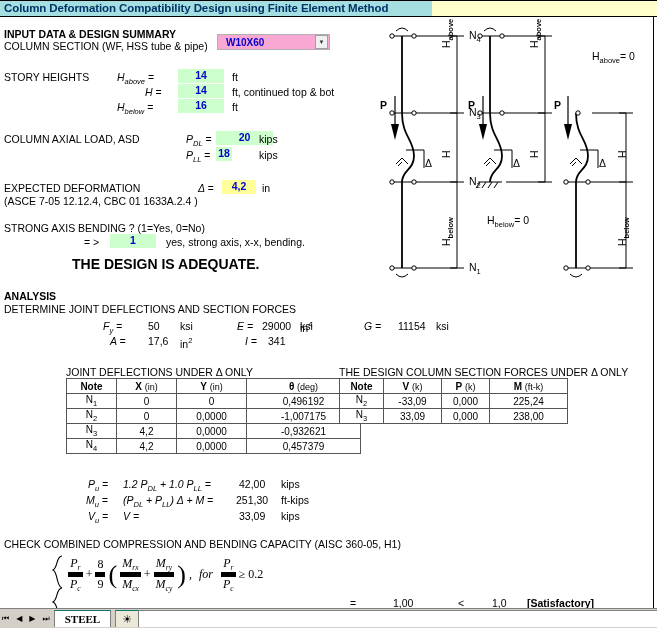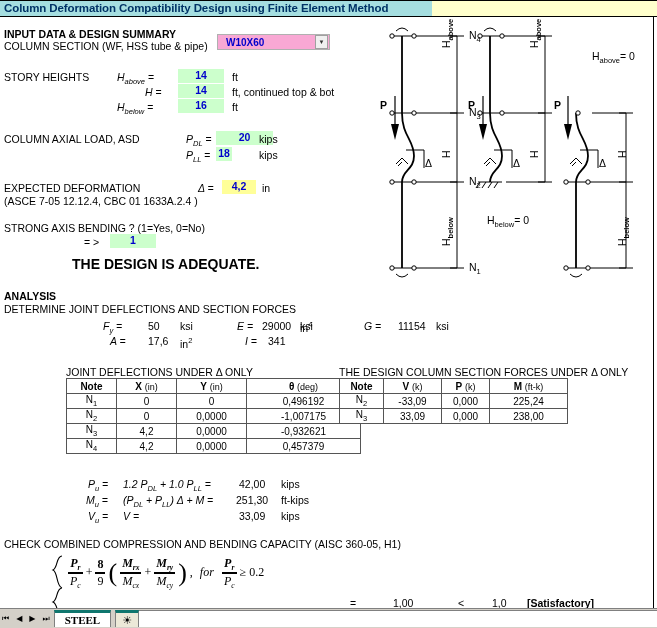--- a/index.html
+++ b/index.html
@@ -108,42 +108,42 @@
     width: 267px; height: 265px;
   }
   #diagram svg { display: block; }
 
   
   #formula-block {
     position: absolute; left: 48px; top: 552px;
     width: 250px; height: 60px;
   }
   .frac { display: inline-block; text-align: center; vertical-align: middle; }
-  .frac .num { display: block; border-bottom: 2px solid #000000; padding: 0 2px; font-weight: bold; }
+  .frac .num { display: block; border-bottom: 5px solid #000000; padding: 0 2px; }
   .frac .den { display: block; padding: 0 2px; }
 
   
   #sheet-bar {
     position: absolute; left: 0; bottom: 0;
     width: 657px; height: 20px;
     background: #d4d0c8;
     border-top: 1px solid #808080;
     display: flex; align-items: center;
   }
   #nav-btns { display: flex; align-items: center; padding-left: 2px; gap: 7px; }
   #nav-btns span { font-size: 8px; color: #000; }
   .sheet-tab {
     margin-left: 4px;
     padding: 1px 10px 2px 10px;
     background: #ffffff;
     font-size: 11px; font-weight: bold;
     font-family: "Liberation Serif", serif;
     border-left: 1px solid #808080;
     border-right: 1px solid #808080;
-    border-top: 3px solid #0f766e;
+    border-top: 1px solid #0f766e;
     height: 17px;
     display: flex; align-items: center;
   }
   .sheet-tab.add {
     background: #ece9d8;
     padding: 1px 6px;
     font-weight: normal;
   }
   #tab-rest { flex: 1; height: 17px; background: #ffffff; border-top: 1px solid #808080; }
 
@@ -196,20 +196,21 @@
 
   <div class="t" style="left:4px; top:182px;">EXPECTED DEFORMATION</div>
   <div class="t" style="left:4px; top:195px;">(ASCE 7-05 12.12.4, CBC 01 1633A.2.4 )</div>
   <div class="t it" style="left:198px; top:182px;"><span>Δ</span> =</div>
   <div class="inbox yellow" style="left:222px; top:180px; width:34px; height:14px;">4,2</div>
   <div class="t" style="left:262px; top:182px;">in</div>
 
   <div class="t" style="left:4px; top:222px;">STRONG AXIS BENDING ? (1=Yes, 0=No)</div>
   <div class="t" style="left:84px; top:236px;">= &gt;</div>
   <div class="inbox" style="left:110px; top:234px; width:46px; height:14px;">1</div>
+  <div class="t" style="left:166px; top:236px;">yes, strong axis, x-x, bending.</div>
 
   <div class="t b" style="left:72px; top:258px; font-size:14px;">THE DESIGN IS ADEQUATE.</div>
 
   <div class="t b" style="left:4px; top:290px;">ANALYSIS</div>
   <div class="t" style="left:4px; top:303px;">DETERMINE JOINT DEFLECTIONS AND SECTION FORCES</div>
 
   <div class="t it" style="left:103px; top:320px;"><span>F</span><span class="sub">y</span> =</div>
   <div class="t" style="left:148px; top:320px;">50</div>
   <div class="t" style="left:180px; top:320px;">ksi</div>
 

